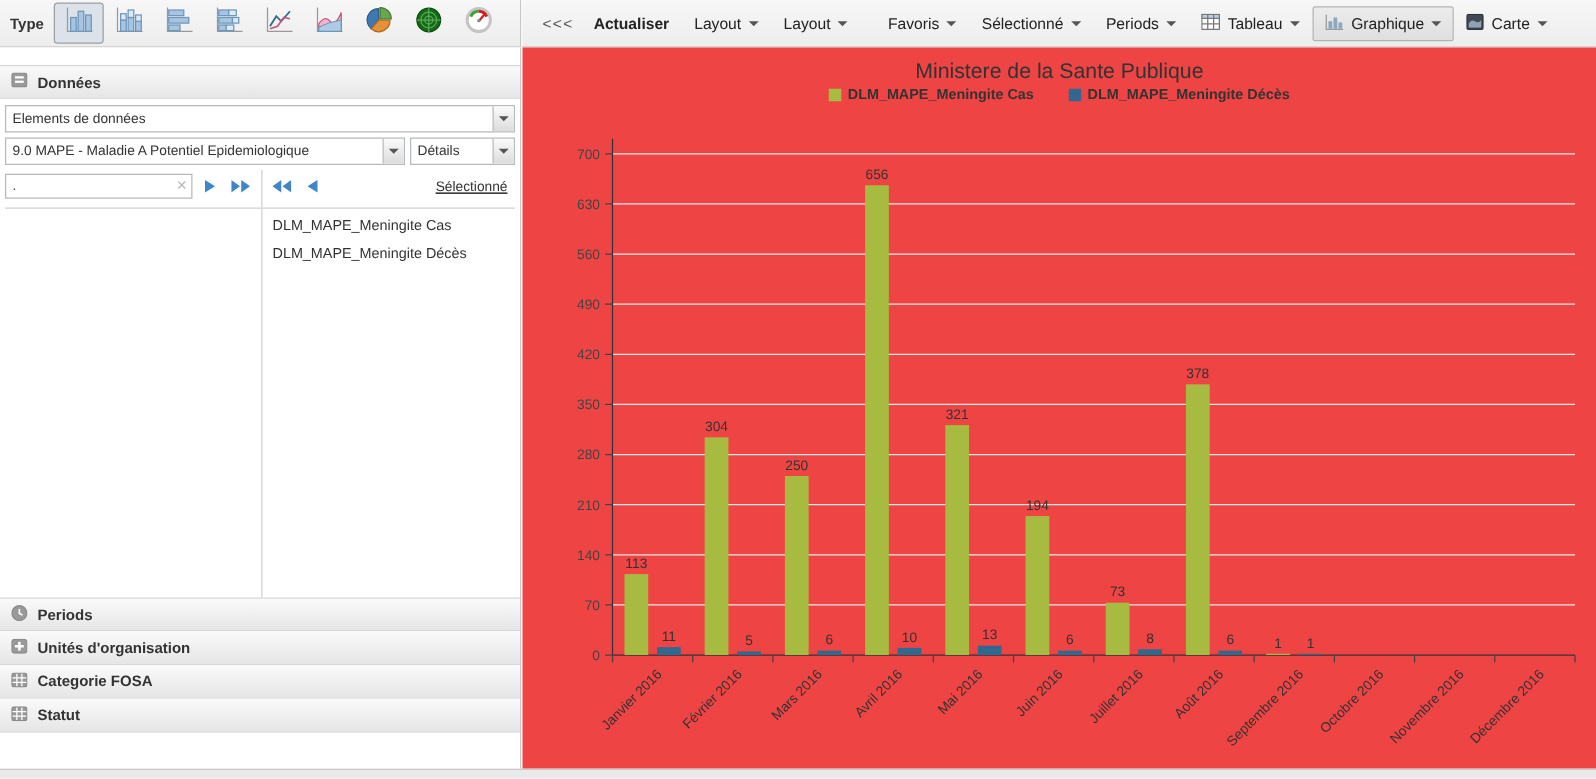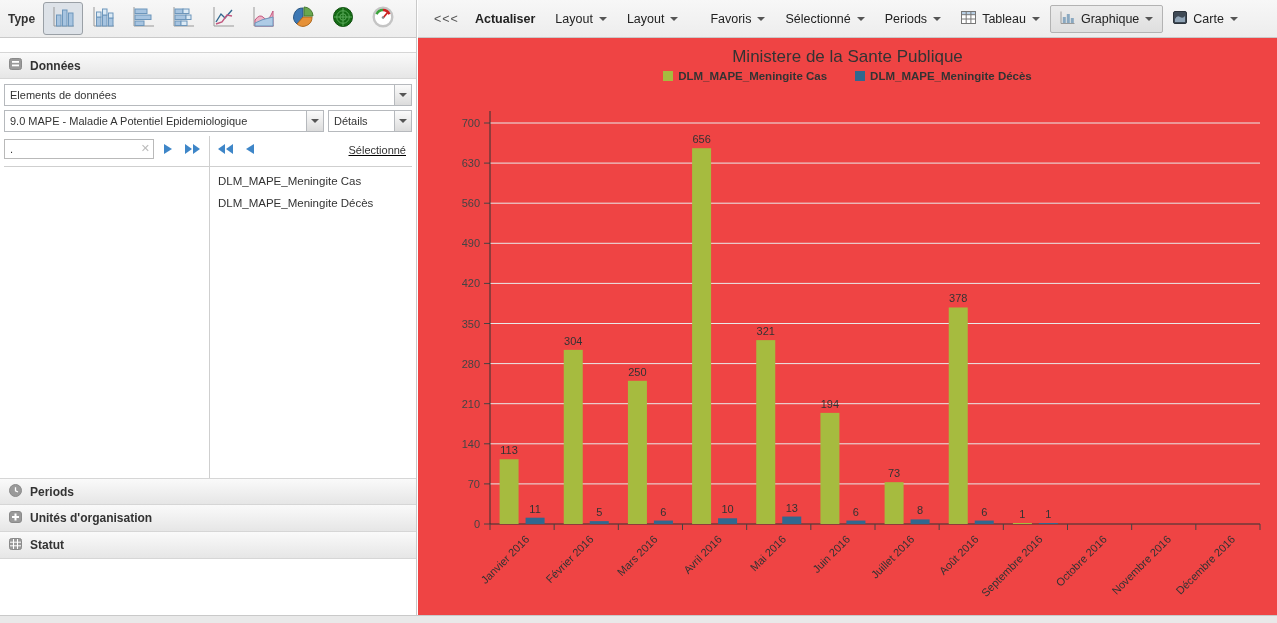--- a/index.html
+++ b/index.html
@@ -312,20 +312,30 @@
           </svg></span>
       <span>Periods</span>
     </div>
     <div class="acc-header">
       <span><svg width="13" height="12" viewBox="0 0 13 12">
             <rect x="0.5" y="0.5" width="12" height="11" rx="2.5" fill="#9a9a9a" stroke="#8a8a8a"></rect>
             <rect x="5.5" y="2.5" width="2" height="7" fill="#fff"></rect>
             <rect x="3" y="5" width="7" height="2" fill="#fff"></rect>
           </svg></span>
       <span>Unités d'organisation</span>
+    </div>
+    <div class="acc-header">
+      <span><svg width="13" height="12" viewBox="0 0 13 12">
+            <rect x="0.5" y="0.5" width="12" height="11" rx="2" fill="#9a9a9a" stroke="#8a8a8a"></rect>
+            <line x1="4.5" y1="1" x2="4.5" y2="11" stroke="#fff"></line>
+            <line x1="8.5" y1="1" x2="8.5" y2="11" stroke="#fff"></line>
+            <line x1="1" y1="4.2" x2="12" y2="4.2" stroke="#fff"></line>
+            <line x1="1" y1="7.8" x2="12" y2="7.8" stroke="#fff"></line>
+          </svg></span>
+      <span>Categorie FOSA</span>
     </div>
     <div class="acc-header">
       <span><svg width="13" height="12" viewBox="0 0 13 12">
             <rect x="0.5" y="0.5" width="12" height="11" rx="2" fill="#9a9a9a" stroke="#8a8a8a"></rect>
             <line x1="4.5" y1="1" x2="4.5" y2="11" stroke="#fff"></line>
             <line x1="8.5" y1="1" x2="8.5" y2="11" stroke="#fff"></line>
             <line x1="1" y1="4.2" x2="12" y2="4.2" stroke="#fff"></line>
             <line x1="1" y1="7.8" x2="12" y2="7.8" stroke="#fff"></line>
           </svg></span>
       <span>Statut</span>

